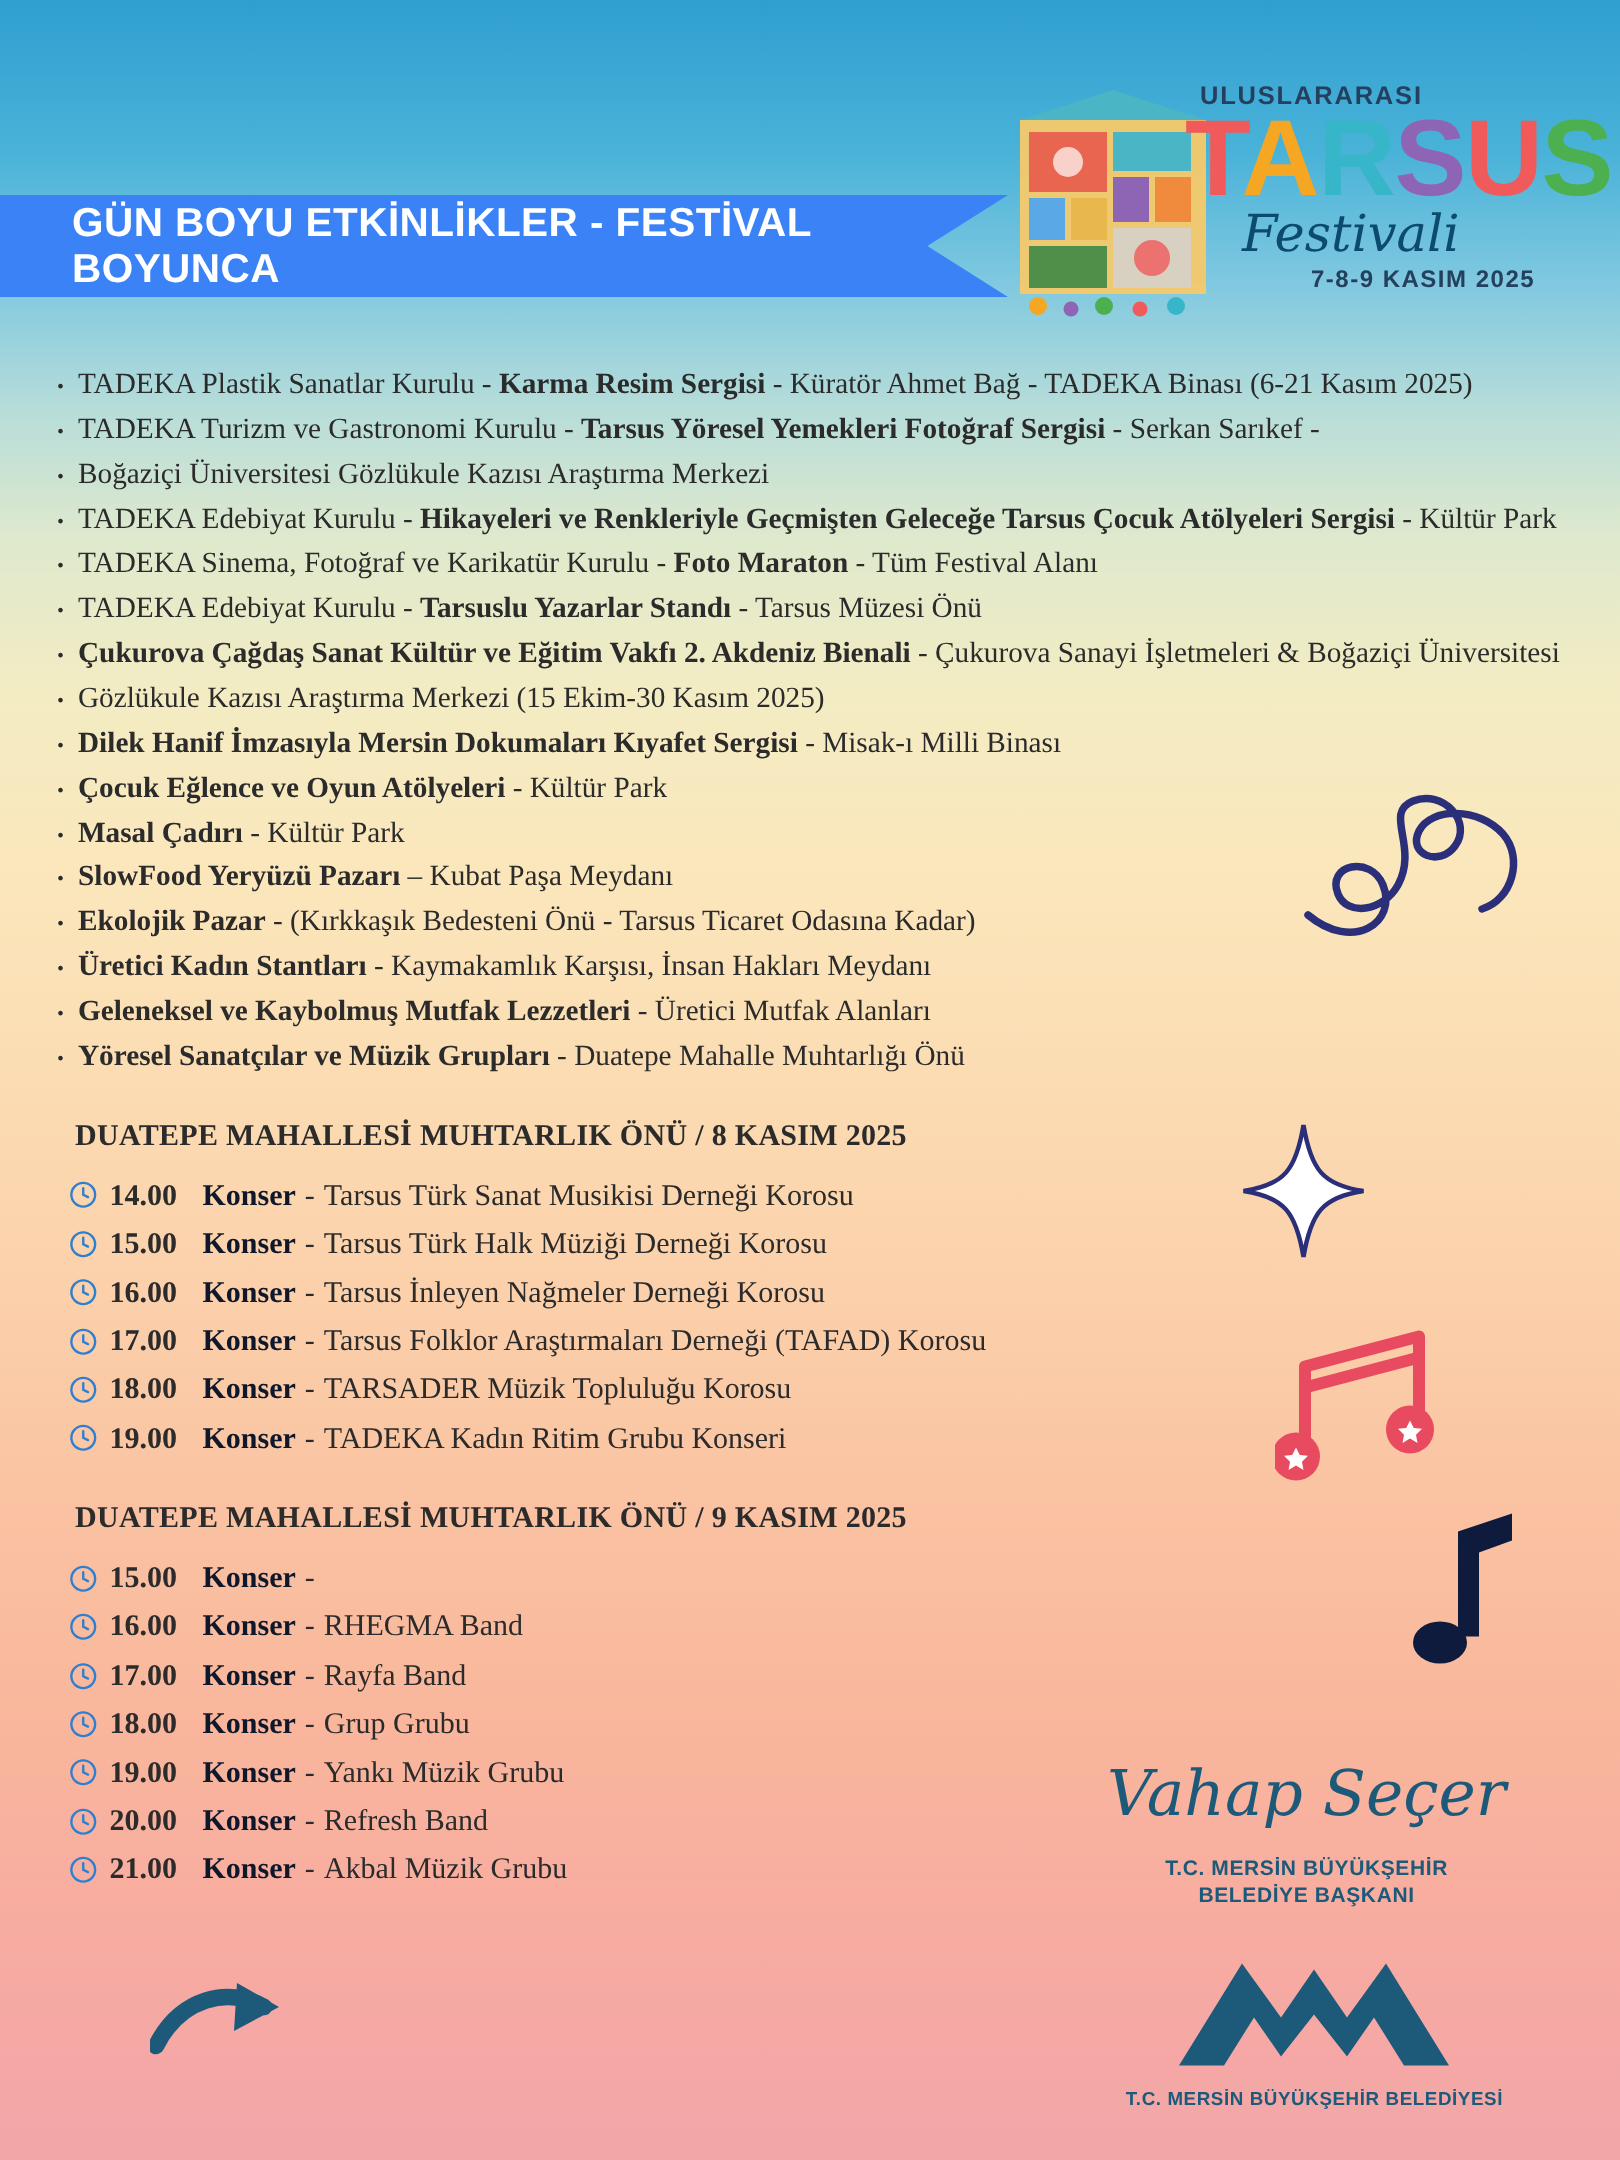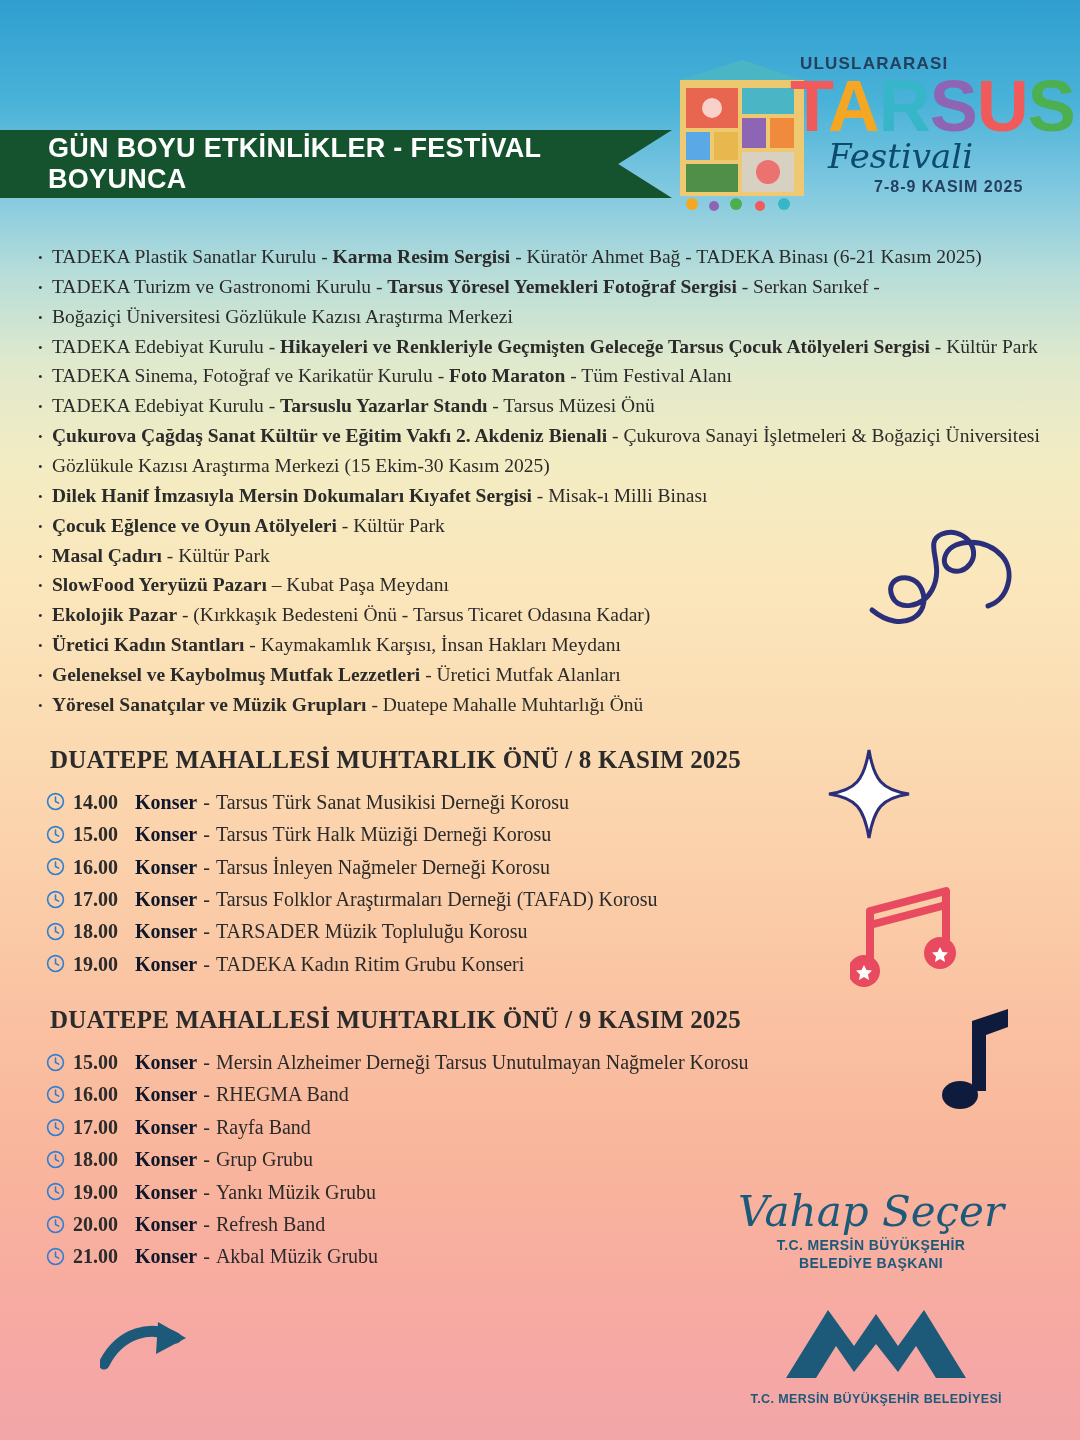--- a/index.html
+++ b/index.html
@@ -25,21 +25,21 @@
       #f8ada0 88%,
       #f5a8a4 94%,
       #f2a6a8 100%);
   }
 
   
   .banner {
     position: absolute;
     left: 0; top: 130px;
     width: 672px; height: 68px;
-    background: #14532d;
+    background: #3b82f6;
     display: flex;
     align-items: center;
     padding-left: 48px;
     clip-path: polygon(0 0, 100% 0, 92% 50%, 100% 100%, 0 100%);
     z-index: 5;
   }
   .banner-text {
     color: #ffffff;
     font-size: 27px;
     font-weight: bold;
@@ -107,21 +107,21 @@
     content: "·";
     position: absolute; left: 6px; top: -4px;
     font-size: 26px; color: #2b2b2b;
   }
   ul.main-list li b { font-weight: bold; }
   li.cont { padding-left: 22px; }
   li.cont::before { content: ""; }
 
   
   .section-head {
-    font-size: 25px;
+    font-size: 20px;
     font-weight: bold;
     color: #2b2b2b;
     letter-spacing: 0.2px;
     margin: 26px 0 12px 20px;
   }
 
   
   .sched { list-style: none; margin-left: 16px; }
   .sched li {
     display: flex;
@@ -169,21 +169,21 @@
     font-style: italic;
     font-size: 42px;
     color: #1d5a7a;
     line-height: 1;
   }
   .sig-title {
     font-size: 14px;
     font-weight: bold;
     color: #1d5a7a;
     letter-spacing: 0.4px;
-    margin-top: 4px;
+    margin-top: 20px;
     line-height: 1.25;
   }
   .muni {
     position: absolute;
     right: 78px; bottom: 34px;
     text-align: center;
     z-index: 5;
   }
   .muni-text {
     font-size: 12.5px;
@@ -345,21 +345,20 @@
   <div class="section-head">DUATEPE MAHALLESİ MUHTARLIK ÖNÜ / 9 KASIM 2025</div>
   <ul class="sched">
     <li>
       <svg class="clock" viewBox="0 0 24 24">
           <circle cx="12" cy="12" r="10" fill="none" stroke="#2f7fd0" stroke-width="2"></circle>
           <path d="M12 6.5 L12 12 L16 14" fill="none" stroke="#2f7fd0" stroke-width="2" stroke-linecap="round"></path>
         </svg>
       <span class="time">15.00</span>
       <span class="kind">Konser</span>
       <span class="dash">-</span>
-      <span>Mersin Alzheimer Derneği Tarsus Unutulmayan Nağmeler Korosu</span>
     </li>
     <li>
       <svg class="clock" viewBox="0 0 24 24">
           <circle cx="12" cy="12" r="10" fill="none" stroke="#2f7fd0" stroke-width="2"></circle>
           <path d="M12 6.5 L12 12 L16 14" fill="none" stroke="#2f7fd0" stroke-width="2" stroke-linecap="round"></path>
         </svg>
       <span class="time">16.00</span>
       <span class="kind">Konser</span>
       <span class="dash">-</span>
       <span>RHEGMA Band</span>

